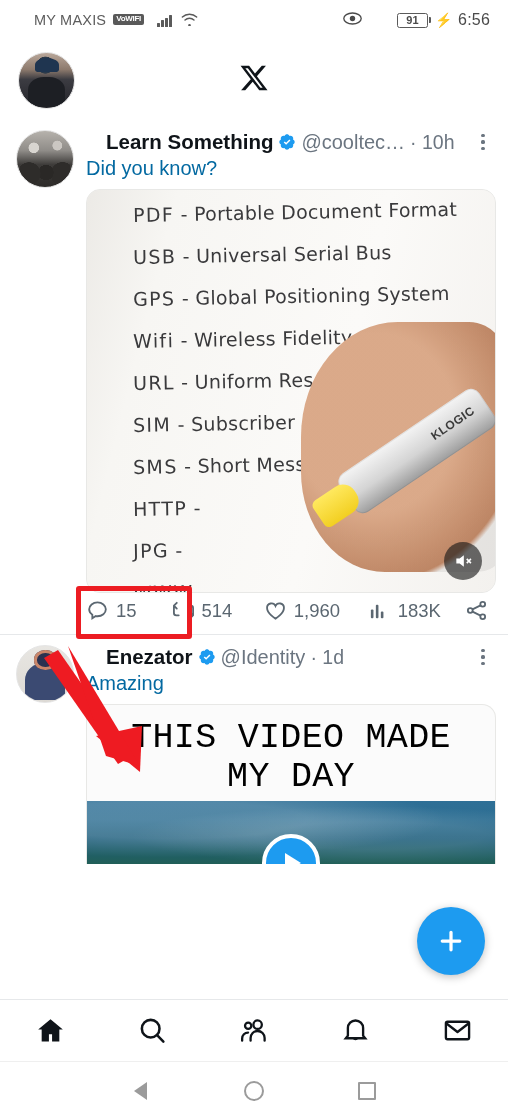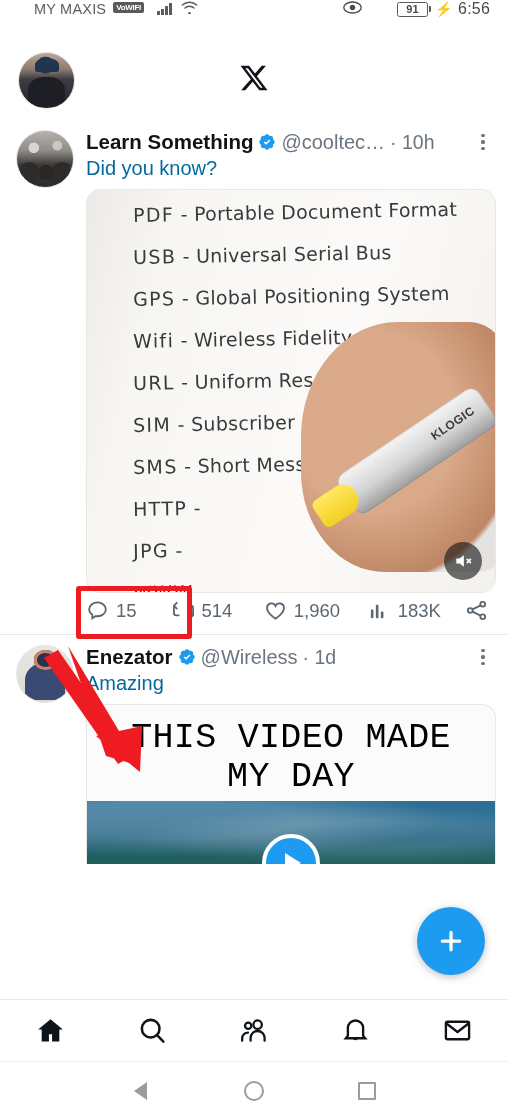--- a/index.html
+++ b/index.html
@@ -9,21 +9,21 @@
     background:#ffffff;
     position:relative;
     overflow:hidden;
     -webkit-font-smoothing:antialiased;
   }
   .phone { width:508px; height:1119px; position:relative; background:#fff; display:flex; flex-direction:column; }
 
   
   .statusbar {
     height:40px; flex:0 0 40px;
-    display:flex; align-items:flex-start; justify-content:space-between;
+    display:flex; align-items:center; justify-content:space-between;
     padding:0 18px 0 34px; color:#5a5a5a;
     font-size:14.5px;
     gap:16px;
   }
   .sb-left { display:flex; align-items:center; gap:7px; }
   .carrier { letter-spacing:.2px; color:#5d5d5d; font-size:14.5px; }
   .vowifi {
     background:#595959; color:#fff; font-size:8px; font-weight:bold;
     padding:1.5px 3px; border-radius:2px; letter-spacing:-0.3px;
     line-height:1; position:relative; top:-1px;
@@ -95,21 +95,21 @@
   .av2::before{
     content:""; position:absolute; left:14%; top:30%; width:72%; height:66%;
     background:#3b4a72; border-radius:46% 46% 14% 14%;
   }
   .av2::after{
     content:""; position:absolute; left:31%; top:8%; width:40%; height:34%;
     background:#2a3250; border-radius:50%;
     box-shadow: 0 0 0 3px #c9866a inset;
   }
   .tw-body { flex:1 1 auto; padding-left:12px; min-width:0; }
-  .tw-head { display:flex; align-items:center; gap:5px; }
+  .tw-head { display:flex; align-items:center; gap:5px;margin-left:20px; }
   .name { font-size:20.5px; font-weight:bold; color:#0f1419; white-space:nowrap; }
   .verified { width:18px; height:18px; flex:0 0 18px; }
   .handle { font-size:20px; color:#6b7580; white-space:nowrap; overflow:hidden; }
   .dot-time { font-size:19.5px; color:#6b7580; white-space:nowrap; }
   .more {
     margin-left:auto; width:26px; color:#6b7580; text-align:center;
     font-size:20px; line-height:.8; letter-spacing:0; flex:0 0 26px;
     display:flex; flex-direction:column; align-items:center; gap:3px;
   }
   .more i { width:3.2px; height:3.2px; background:#6b7580; border-radius:50%; display:block;}
@@ -389,21 +389,21 @@
       </div>
       <div class="tw-body">
         <div class="tw-head">
           <span class="name">Enezator</span>
           <span class="verified">
             <svg viewBox="0 0 24 24">
                 <path fill="#1d9bf0" d="M22.25 12c0-1.43-.88-2.67-2.19-3.34.46-1.39.2-2.9-.81-3.91s-2.52-1.27-3.91-.81C14.67 2.63 13.43 1.75 12 1.75S9.33 2.63 8.66 3.94c-1.39-.46-2.9-.2-3.91.81s-1.27 2.52-.81 3.91C2.63 9.33 1.75 10.57 1.75 12s.88 2.67 2.19 3.34c-.46 1.39-.2 2.9.81 3.91s2.52 1.27 3.91.81c.67 1.31 1.91 2.19 3.34 2.19s2.67-.88 3.34-2.19c1.39.46 2.9.2 3.91-.81s1.27-2.52.81-3.91c1.31-.67 2.19-1.91 2.19-3.34z"></path>
                 <path fill="#fff" d="M10.84 15.78l-3.2-3.2 1.42-1.41 1.78 1.78 4.3-4.3 1.42 1.42z"></path>
               </svg>
           </span>
-          <span class="handle">@Wireless</span>
+          <span class="handle">@Identity</span>
           <span class="dot-time">· 1d</span>
           <span class="more">
               <i></i>
               <i></i>
               <i></i>
             </span>
         </div>
         <div class="tw-text">Amazing</div>
 
         <div class="media2">

